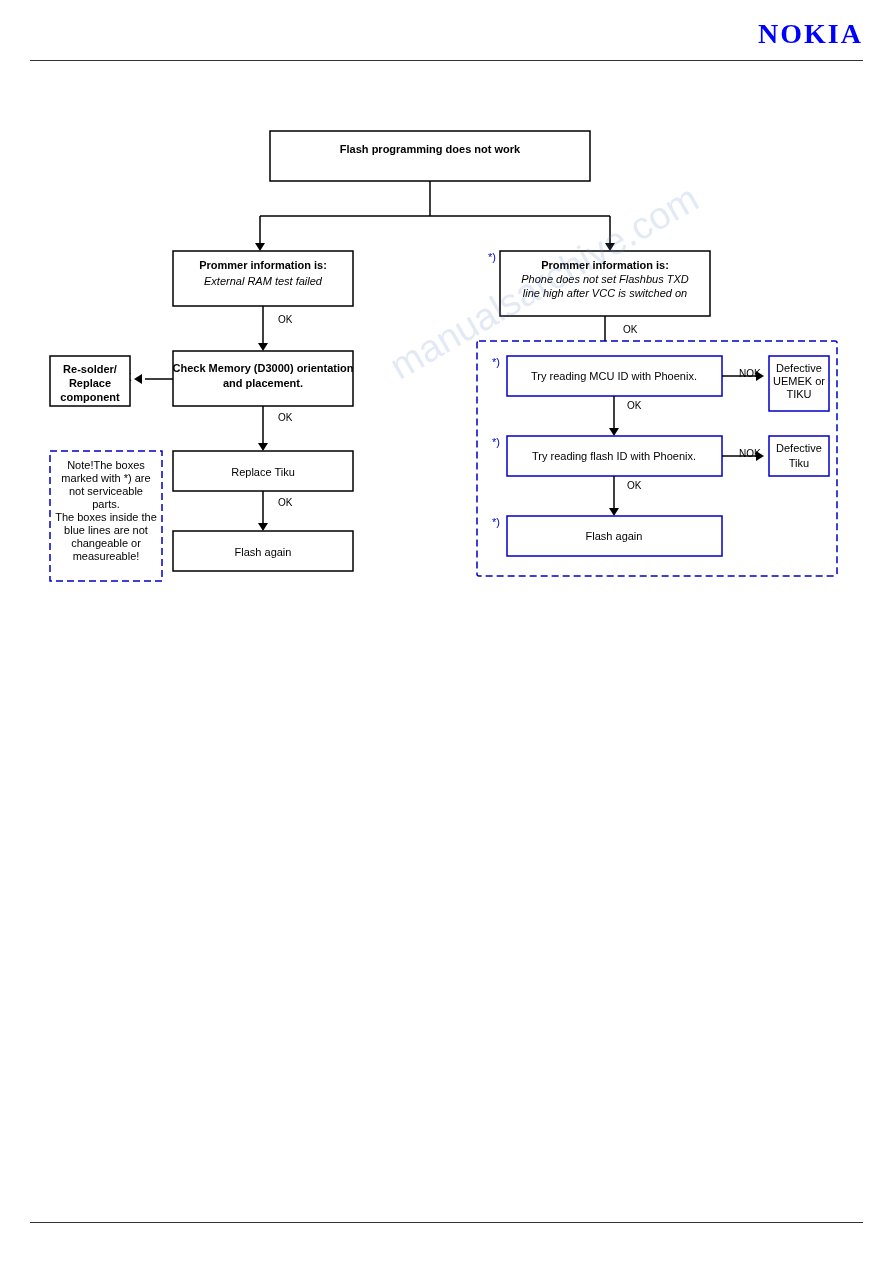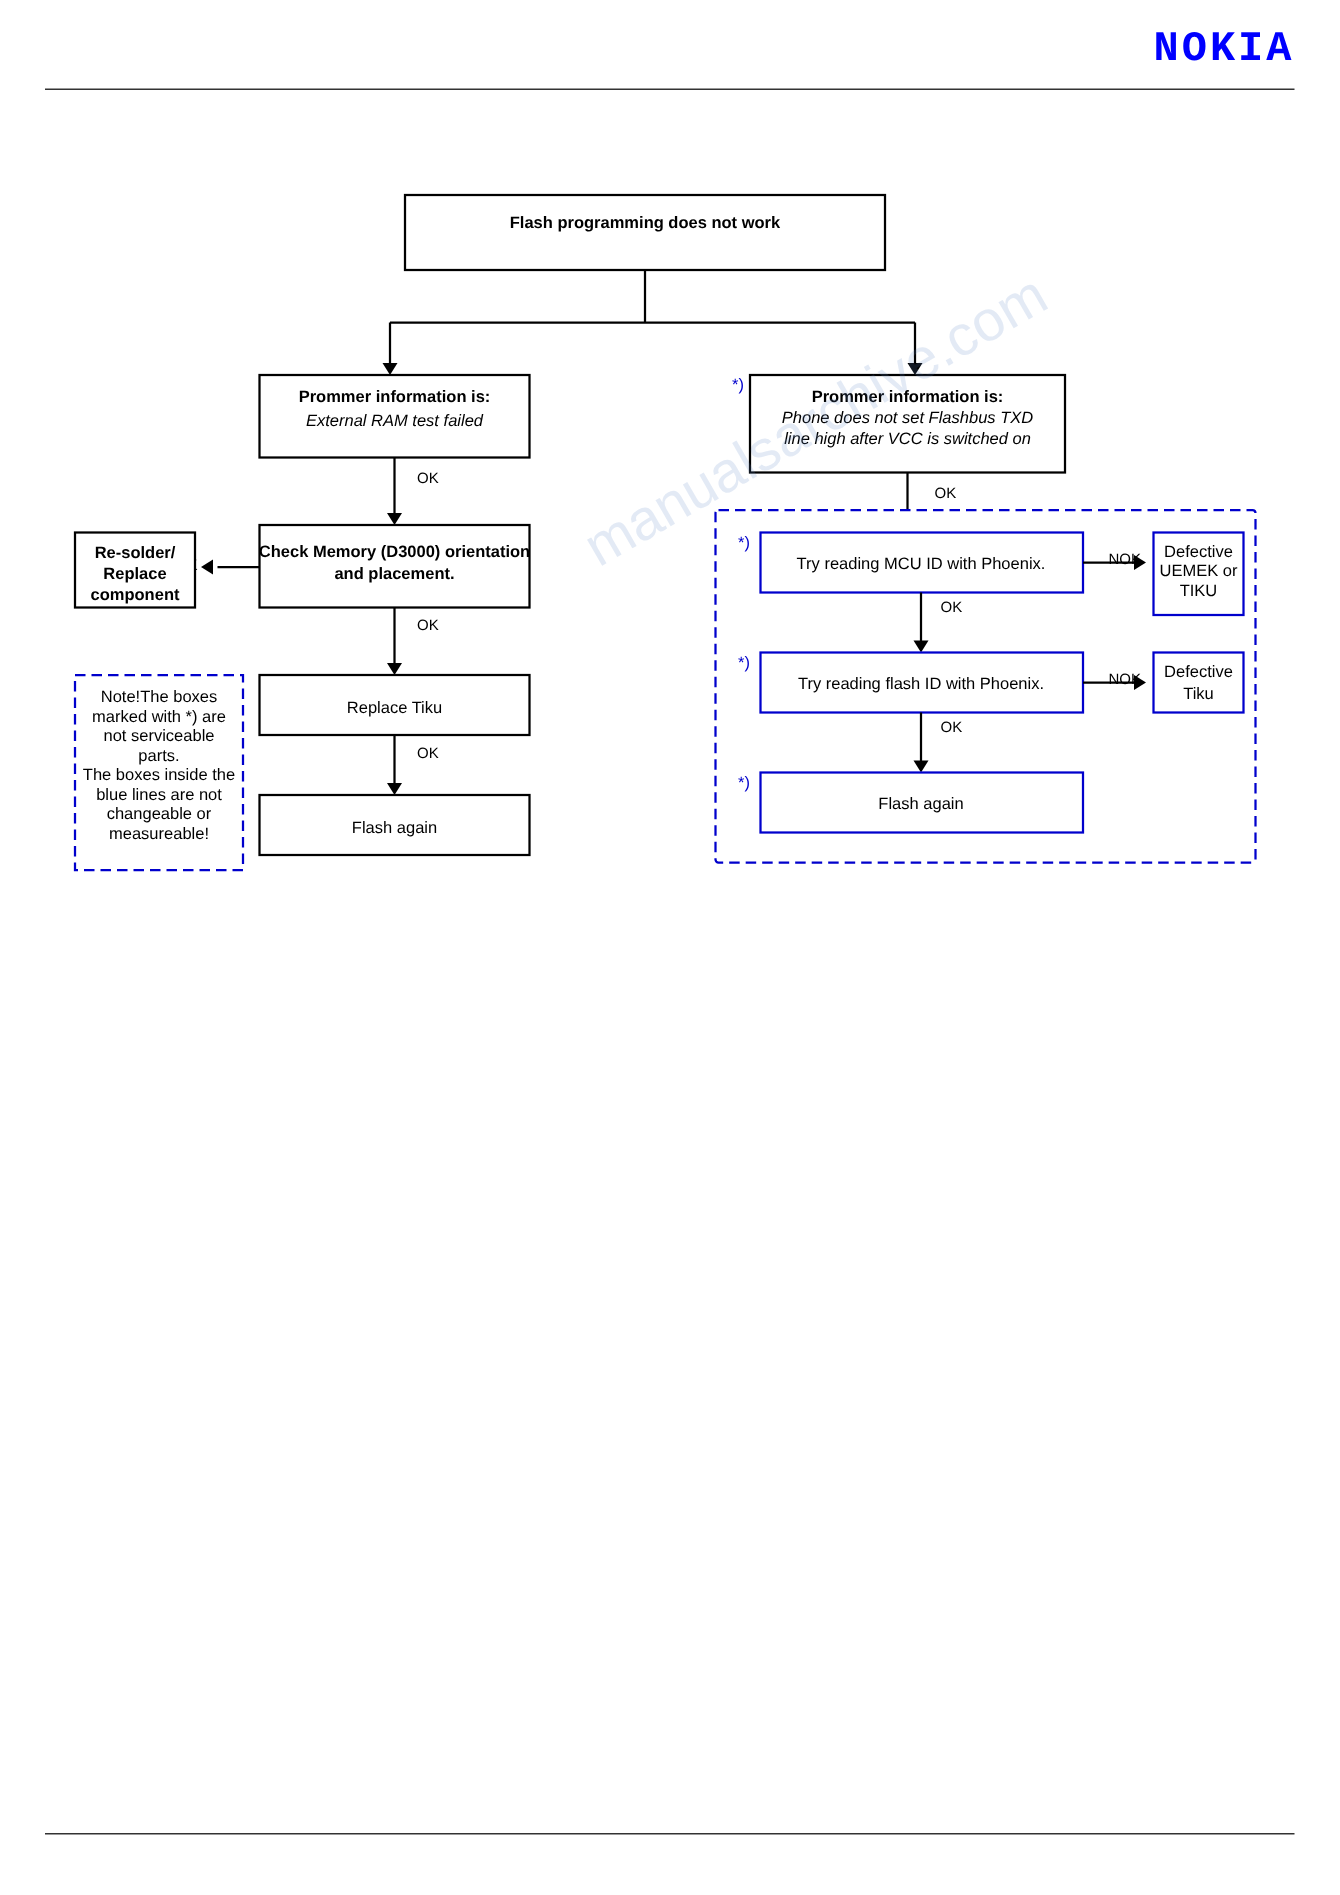--- a/index.html
+++ b/index.html
@@ -10,21 +10,21 @@
       font-family: Arial, sans-serif;
       font-size: 11px;
       position: relative;
     }
     .header {
       display: flex;
       justify-content: flex-end;
       padding: 18px 30px 10px 30px;
     }
     .nokia-logo {
-      font-family: Liberation Mono, monospace;
+      font-family: Liberation Serif, serif;
       font-weight: 900;
       font-size: 28px;
       color: #0000FF;
       letter-spacing: 2px;
     }
     .top-divider {
       border: none;
       border-top: 1.5px solid #333;
       margin: 0 30px;
     }

